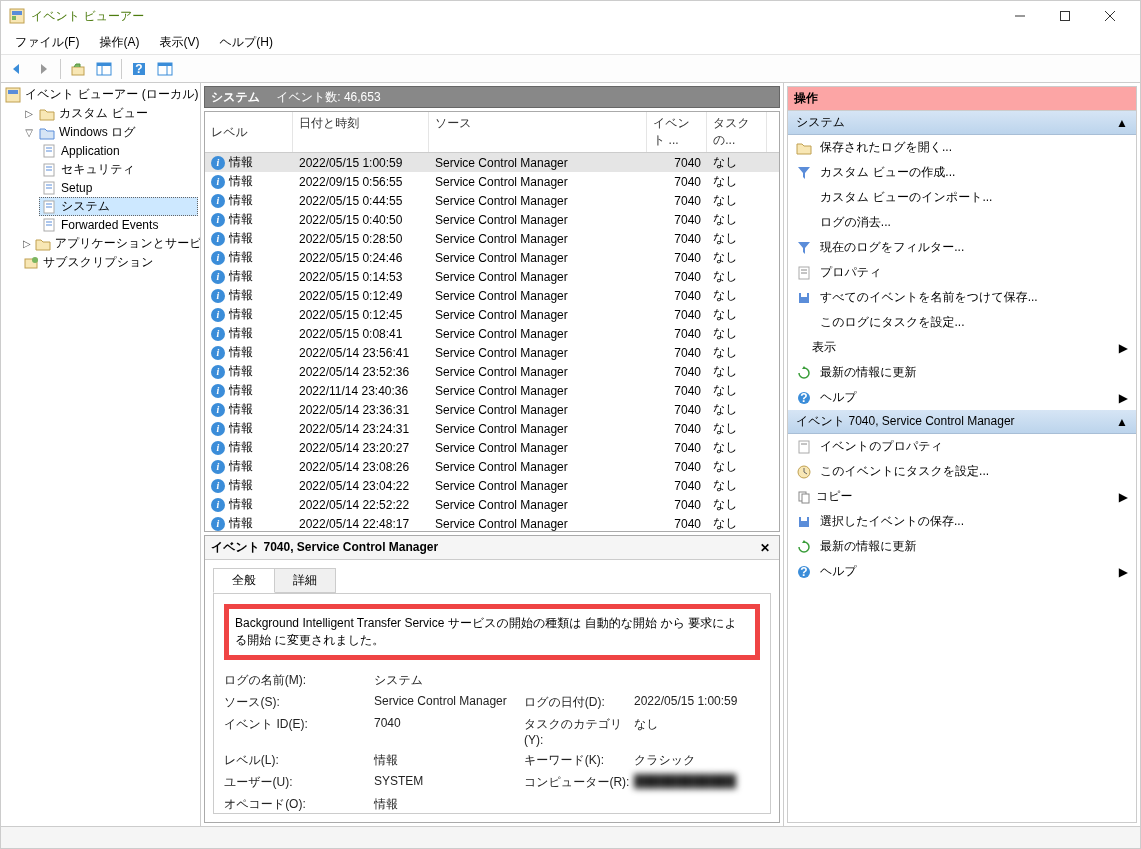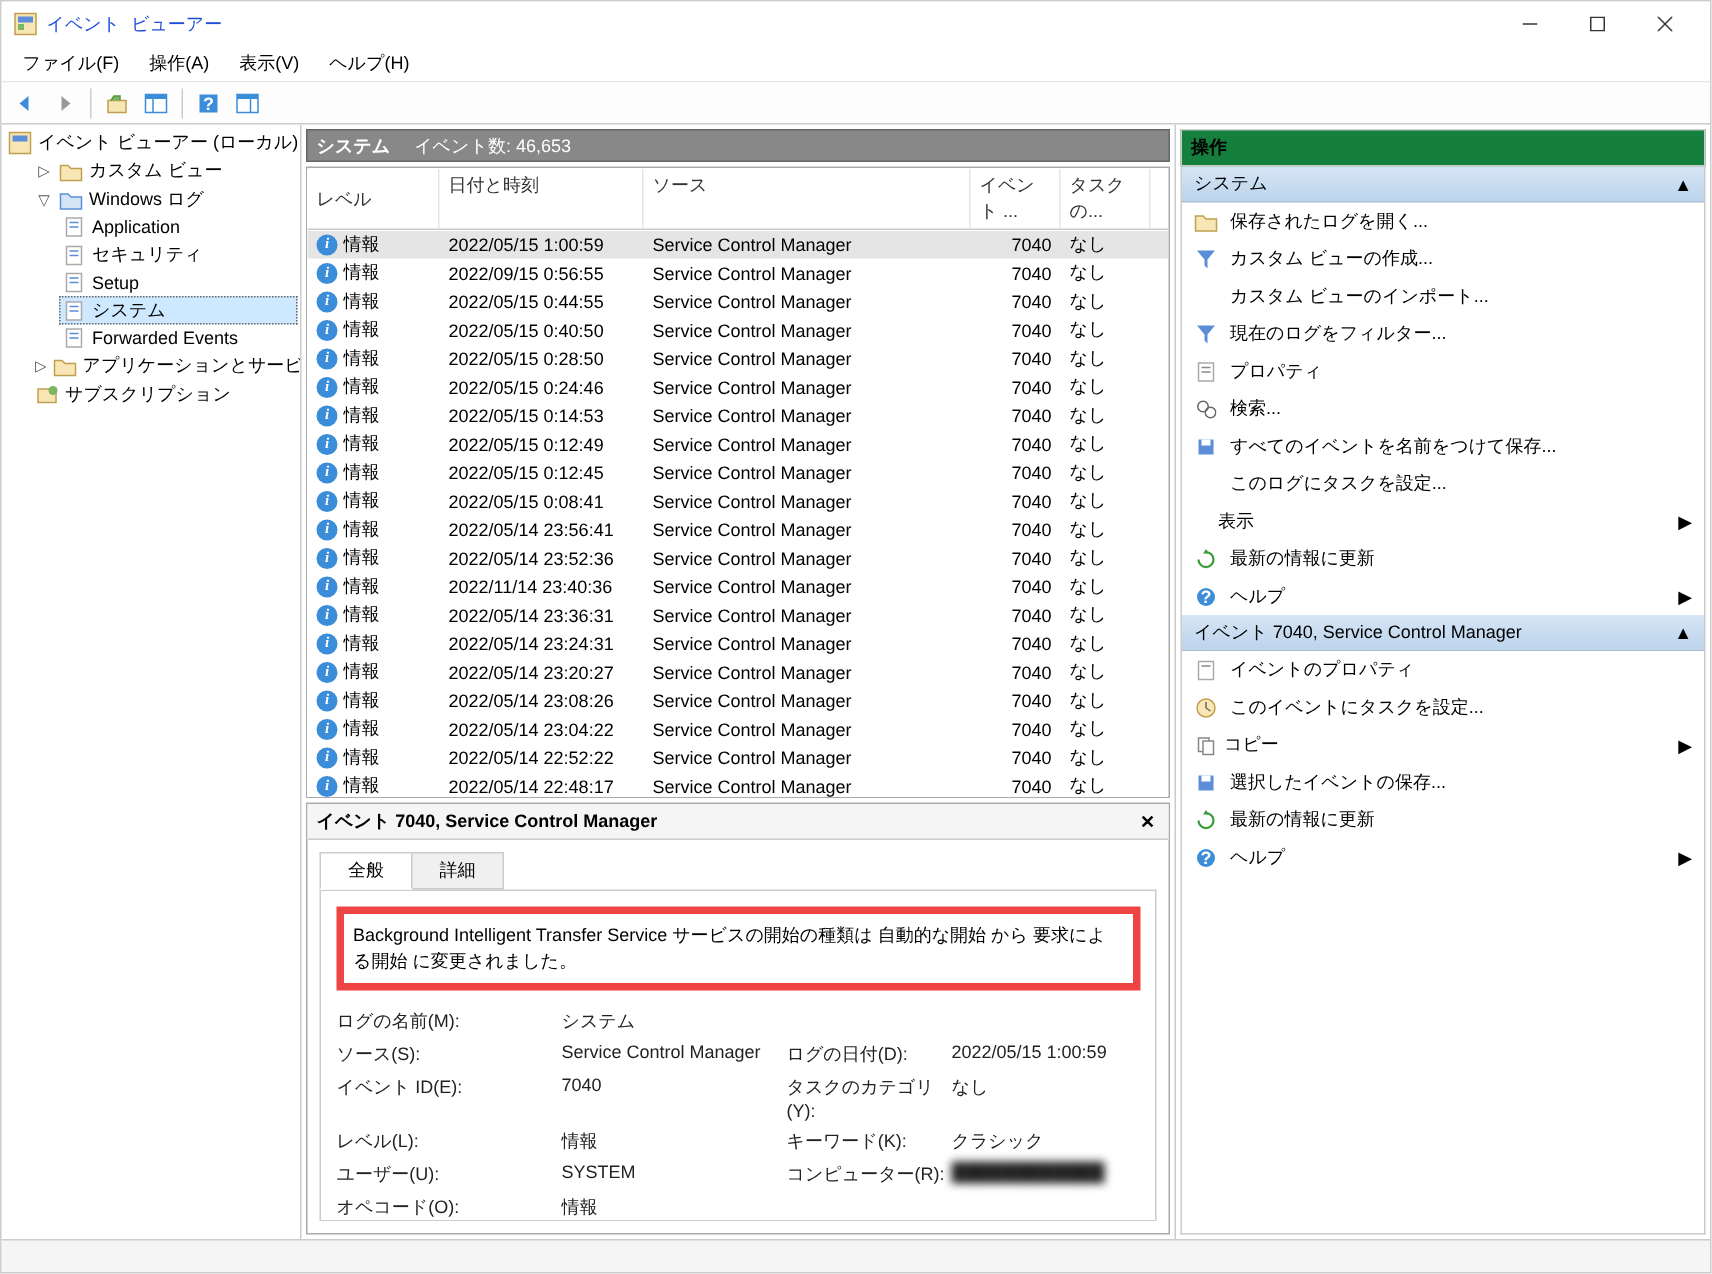--- a/index.html
+++ b/index.html
@@ -1,19 +1,19 @@
 <!DOCTYPE html>
 <html><head>
 <meta charset="utf-8">
 <style>
 * { box-sizing: border-box; margin: 0; padding: 0; font-family: "Meiryo UI", "Segoe UI", sans-serif; font-size: 12px; }
 body { background: #fff; width: 1141px; height: 849px; overflow: hidden; display: flex; flex-direction: column; border: 1px solid #ccc; }
 .titlebar { height: 30px; display: flex; align-items: center; padding: 0 8px; background: #fff; }
 .titlebar .app-icon { width: 16px; height: 16px; margin-right: 6px; }
-.titlebar .title { flex: 1; color: #1d4ed8; font-family: Liberation Mono, monospace; }
+.titlebar .title { flex: 1; color: #4d7c0f; }
 .win-btns { display: flex; gap: 0; }
 .win-btn { width: 45px; height: 28px; display: flex; align-items: center; justify-content: center; color: #555; }
 .menubar { height: 24px; display: flex; align-items: center; padding: 0 4px; background: #fff; border-bottom: 1px solid #e5e5e5; }
 .menubar .menu-item { padding: 2px 10px; cursor: default; }
 .toolbar { height: 28px; display: flex; align-items: center; padding: 0 4px; gap: 2px; background: #fdfdfd; border-bottom: 1px solid #ccc; }
 .toolbar .tb-btn { width: 24px; height: 22px; display: flex; align-items: center; justify-content: center; border: 1px solid transparent; }
 .toolbar .sep { width: 1px; height: 20px; background: #ccc; margin: 0 3px; }
 .main { flex: 1; display: flex; overflow: hidden; }
 .tree-pane { width: 200px; border-right: 1px solid #ccc; overflow: auto; padding: 2px; }
 .tree-node { display: flex; align-items: center; gap: 4px; padding: 1px 2px; white-space: nowrap; cursor: default; }
@@ -41,21 +41,21 @@
 .tabs { display: flex; padding: 8px 8px 0; }
 .tab { padding: 3px 18px; border: 1px solid #ccc; background: #f0f0f0; margin-right: -1px; cursor: default; }
 .tab.active { background: #fff; border-bottom-color: #fff; position: relative; z-index: 1; }
 .detail-body { flex: 1; border: 1px solid #ccc; margin: 0 8px 8px; padding: 10px; overflow: auto; background: #fff; }
 .desc-box { border: 5px solid #ef4444; padding: 6px; margin-bottom: 12px; min-height: 44px; }
 .prop-grid { display: grid; grid-template-columns: 150px 150px 110px 1fr; row-gap: 5px; }
 .prop-grid .plabel { color: #222; }
 .prop-grid .pval { color: #222; }
 .prop-grid a { color: #0066cc; text-decoration: underline; }
 .actions-pane { width: 350px; display: flex; flex-direction: column; margin: 3px; }
-.actions-title { background: #15803d; border: 1px solid #ccc; padding: 3px 6px; font-weight: bold; }
+.actions-title { background: #fca5a5; border: 1px solid #ccc; padding: 3px 6px; font-weight: bold; }
 .actions-body { border: 1px solid #ccc; border-top: none; flex: 1; overflow: auto; }
 .action-section { background: linear-gradient(#d6e5f5, #bcd4ec); padding: 3px 8px; display: flex; justify-content: space-between; align-items: center; border-bottom: 1px solid #a8bed6; }
 .action-item { display: flex; align-items: center; gap: 8px; padding: 4px 8px; cursor: default; }
 .action-item.sub { padding-left: 24px; justify-content: space-between; }
 .action-icon { width: 16px; height: 16px; display: inline-flex; align-items: center; justify-content: center; }
 .statusbar { height: 22px; border-top: 1px solid #ccc; background: #f5f5f5; }
 .blurred { filter: blur(3px); color: #888; }
 svg { display: block; }
 </style>
 </head>
@@ -519,49 +519,44 @@
               <path d="M1 1 L13 1 L8 7 L8 13 L6 11 L6 7 Z" fill="#5b8dd9"></path>
             </svg>
           </span>
           <span>カスタム ビューの作成...</span>
         </div>
       <div class="action-item">
           <span class="action-icon"></span>
           <span>カスタム ビューのインポート...</span>
         </div>
       <div class="action-item">
+          <span class="action-icon"></span>
+          <span>ログの消去...</span>
+        </div>
+      <div class="action-item">
           <span class="action-icon">
             <svg width="14" height="14">
               <path d="M1 1 L13 1 L8 7 L8 13 L6 11 L6 7 Z" fill="#5b8dd9"></path>
             </svg>
           </span>
           <span>現在のログをフィルター...</span>
         </div>
       <div class="action-item">
           <span class="action-icon">
             <svg width="14" height="14">
               <rect x="2" y="1" width="10" height="12" fill="#fff" stroke="#aaa"></rect>
               <line x1="4" y1="4" x2="10" y2="4" stroke="#888"></line>
               <line x1="4" y1="7" x2="10" y2="7" stroke="#888"></line>
             </svg>
           </span>
           <span>プロパティ</span>
         </div>
       <div class="action-item">
           <span class="action-icon">
             <svg width="14" height="14">
-              <circle cx="5" cy="5" r="3.5" fill="none" stroke="#666"></circle>
-              <circle cx="10" cy="9" r="3.5" fill="none" stroke="#666"></circle>
-            </svg>
-          </span>
-          <span>検索...</span>
-        </div>
-      <div class="action-item">
-          <span class="action-icon">
-            <svg width="14" height="14">
               <rect x="2" y="2" width="10" height="10" fill="#5b8dd9"></rect>
               <rect x="4" y="2" width="6" height="4" fill="#fff"></rect>
             </svg>
           </span>
           <span>すべてのイベントを名前をつけて保存...</span>
         </div>
       <div class="action-item">
           <span class="action-icon"></span>
           <span>このログにタスクを設定...</span>
         </div>

